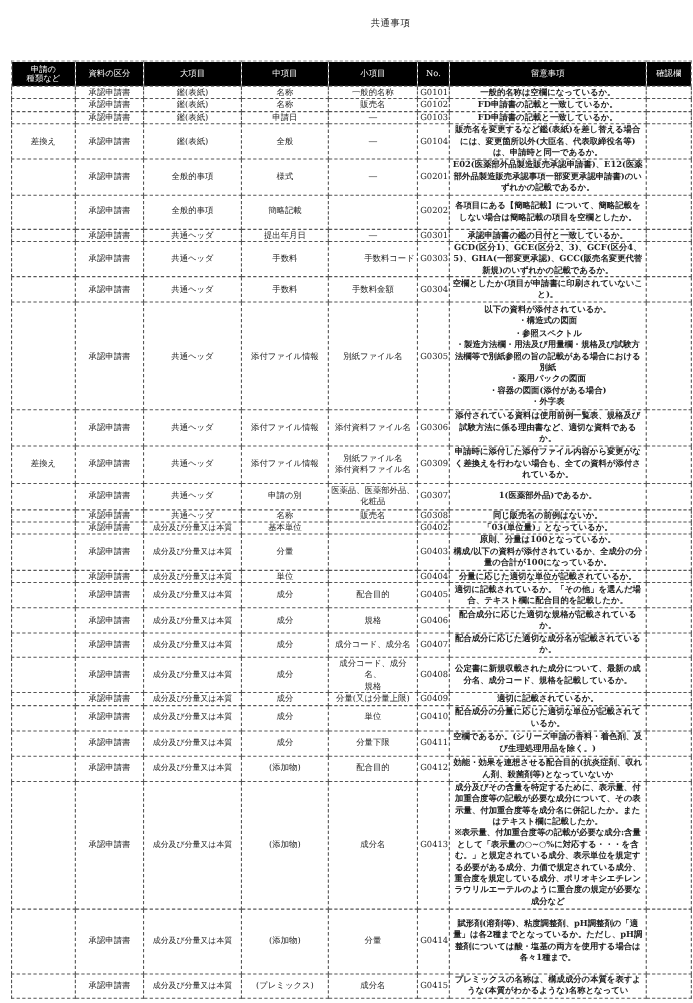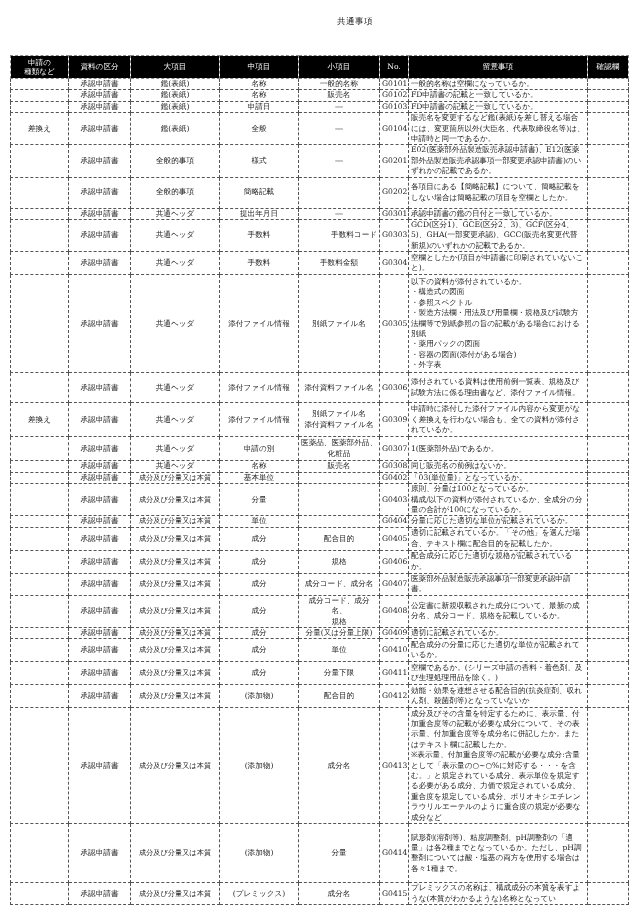--- a/index.html
+++ b/index.html
@@ -8,21 +8,21 @@
   .page-title { position:absolute; top:16px; left:0; width:630px; text-align:center;
          font-size:8.5px; letter-spacing:0.5px;padding-left:40px; }
   table.checklist { position:absolute; top:55px; left:10px; width:618px;
          border-collapse:collapse; table-layout:fixed; }
   table.checklist th, table.checklist td {
          border:1px dashed #555; padding:0 2px; font-size:7.6px; line-height:10.4px;
          vertical-align:middle; overflow:hidden; }
   table.checklist th { background:#000; color:#fff; font-weight:normal; text-align:center;
          border-color:#888; height:22px; }
   td.c { text-align:center; white-space:nowrap; }
-  td.note { text-align:left; white-space:pre-line; padding-left:2px; }
+  td.note { text-align:center; white-space:pre-line; padding-left:2px;font-weight:bold; }
   td.check { }
 </style>
 </head>
 <body>
 
 <div class="page-title">共通事項</div>
 
 <table class="checklist">
   <colgroup>
     <col style="width:58px">
@@ -154,21 +154,21 @@
 ・外字表</td>
         <td class="check"></td>
       </tr>
       <tr style="height: 30px;">
         <td class="c"></td>
         <td class="c">承認申請書</td>
         <td class="c">共通ヘッダ</td>
         <td class="c">添付ファイル情報</td>
         <td class="c" style="white-space: pre-line;">添付資料ファイル名</td>
         <td class="c">G0306</td>
-        <td class="note">添付されている資料は使用前例一覧表、規格及び試験方法に係る理由書など、添付ファイル情報。</td>
+        <td class="note">添付されている資料は使用前例一覧表、規格及び試験方法に係る理由書など、適切な資料であるか。</td>
         <td class="check"></td>
       </tr>
       <tr style="height: 34px;">
         <td class="c">差換え</td>
         <td class="c">承認申請書</td>
         <td class="c">共通ヘッダ</td>
         <td class="c">添付ファイル情報</td>
         <td class="c" style="white-space: pre-line;">別紙ファイル名
 添付資料ファイル名</td>
         <td class="c">G0309</td>
@@ -247,21 +247,21 @@
         <td class="note">配合成分に応じた適切な規格が記載されているか。</td>
         <td class="check"></td>
       </tr>
       <tr style="height: 22px;">
         <td class="c"></td>
         <td class="c">承認申請書</td>
         <td class="c" style="font-size: 7.2px;">成分及び分量又は本質</td>
         <td class="c">成分</td>
         <td class="c" style="white-space: pre-line;">成分コード、成分名</td>
         <td class="c">G0407</td>
-        <td class="note">医薬部外品製造販売承認事項一部変更承認申請書。</td>
+        <td class="note">配合成分に応じた適切な成分名が記載されているか。</td>
         <td class="check"></td>
       </tr>
       <tr style="height: 22px;">
         <td class="c"></td>
         <td class="c">承認申請書</td>
         <td class="c" style="font-size: 7.2px;">成分及び分量又は本質</td>
         <td class="c">成分</td>
         <td class="c" style="white-space: pre-line;">成分コード、成分名、
 規格</td>
         <td class="c">G0408</td>

